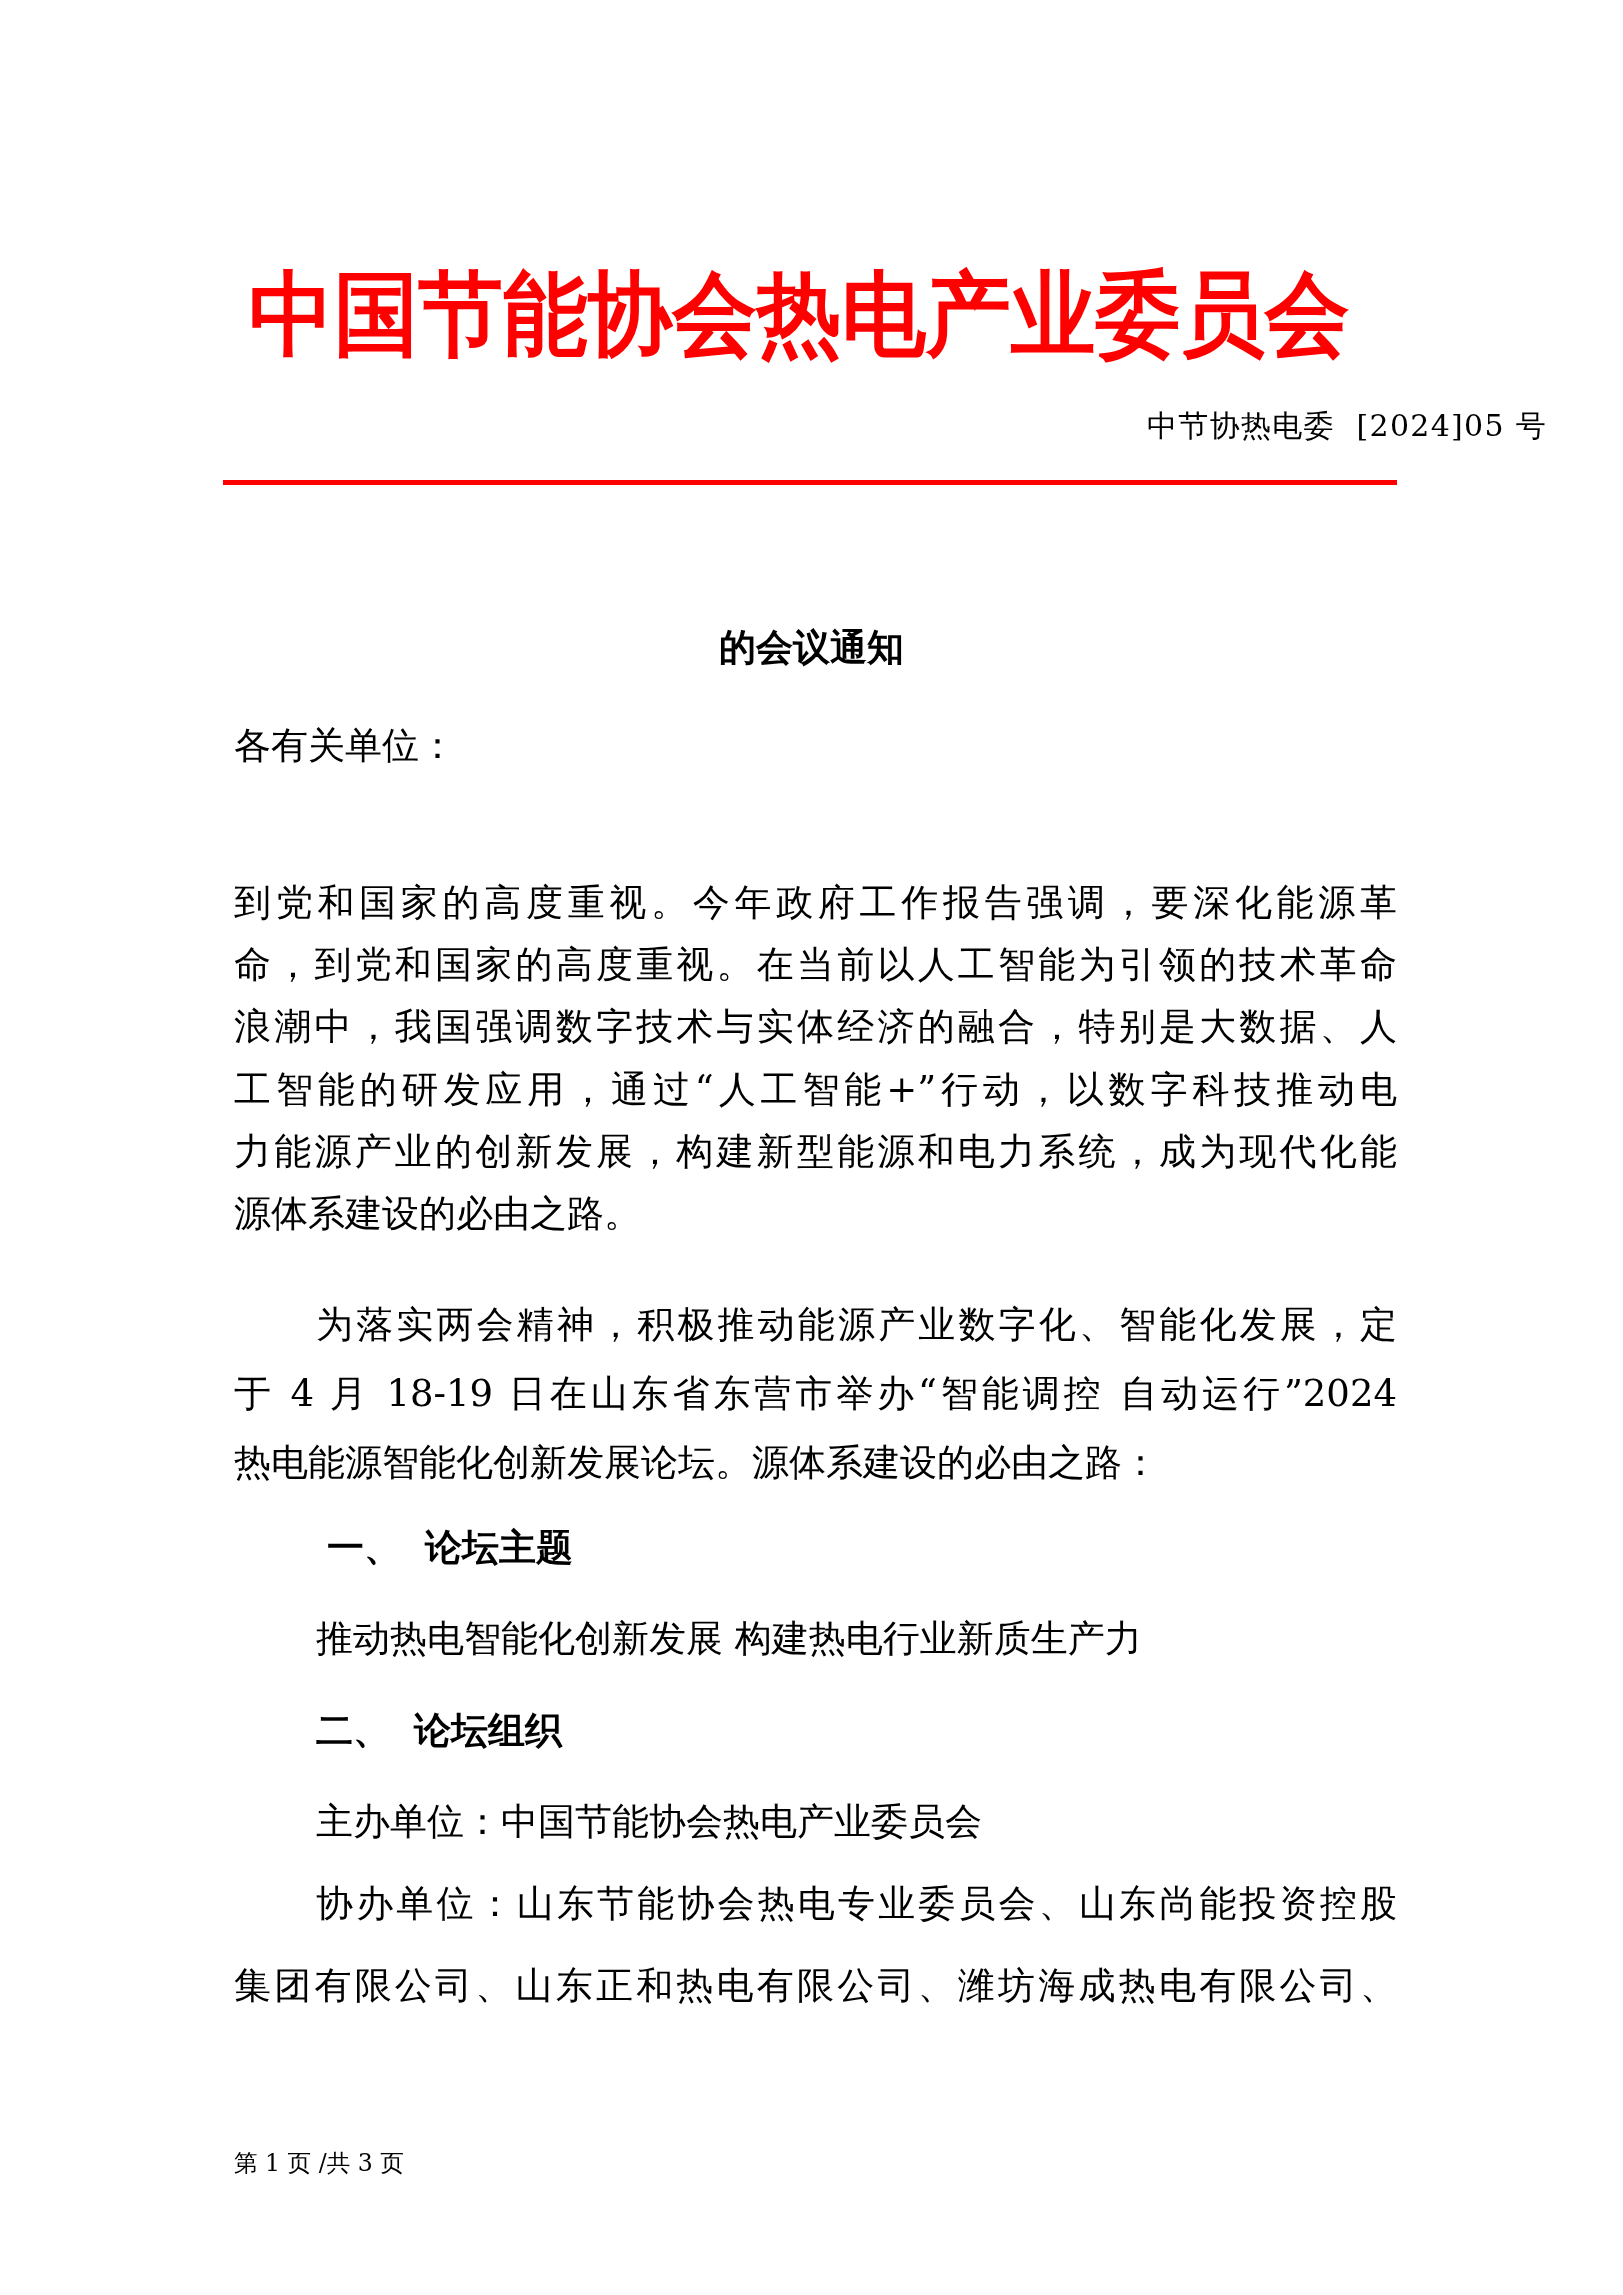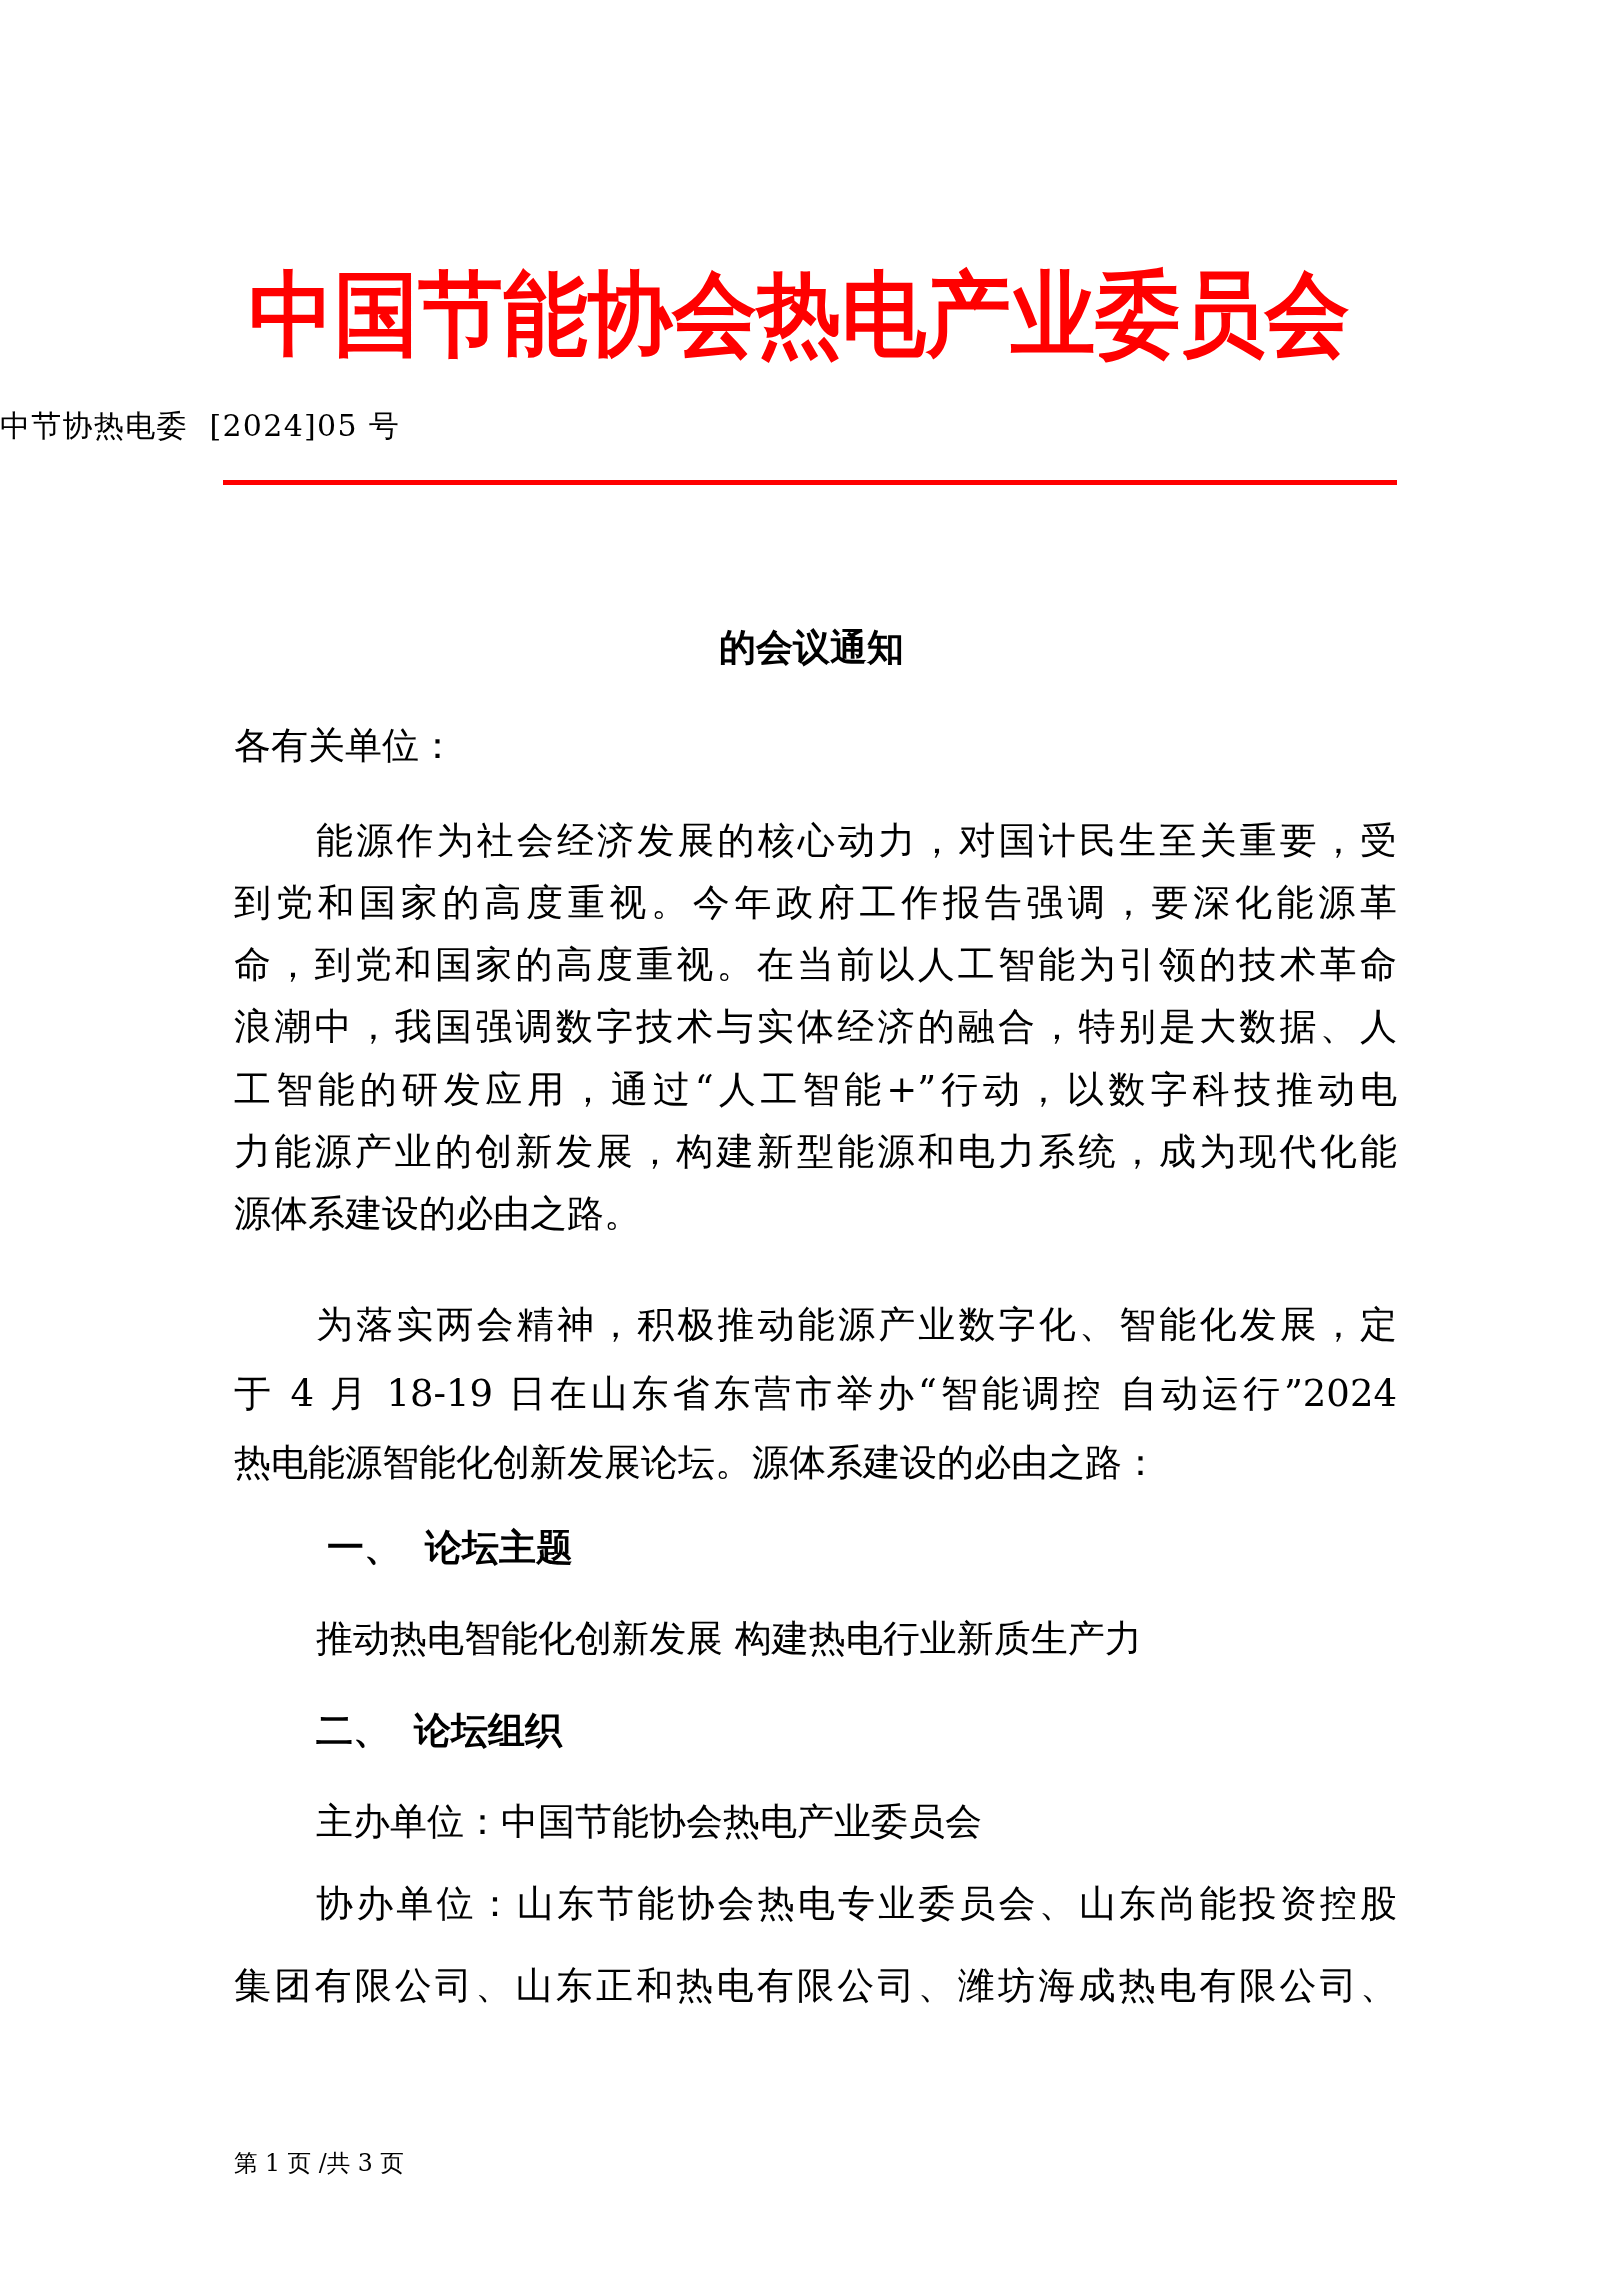--- a/index.html
+++ b/index.html
@@ -5,21 +5,21 @@
   html, body { margin: 0; padding: 0; background: #ffffff; }
   body { width: 1623px; height: 2295px; position: relative; overflow: hidden;
          font-family: "DejaVu Serif", "Liberation Serif", serif; color: #000; }
   .page { position: absolute; left: 0; top: 0; width: 1623px; height: 2295px; }
   .masthead { position: absolute; left: 249px; top: 262px; width: 1145px; height: 105px;
               display: flex; justify-content: space-between; align-items: center;
               color: #ff0000; font-family: "DejaVu Sans", "Liberation Sans", sans-serif;
               font-weight: bold; font-size: 92px; line-height: 105px; transform: scaleX(0.92);
               transform-origin: left center; }
   .masthead span { display: inline-block; }
-  .docnum { position: absolute; left: 0; width: 1547px; top: 406px; text-align: left;
+  .docnum { position: absolute; left: 0; width: 1547px; top: 406px; text-align: right;
             font-size: 30px; line-height: 39px; letter-spacing: 1.3px; }
   .redline { position: absolute; left: 223px; top: 480px; width: 1174px; height: 4.6px; background: #ff0000; }
   .title { position: absolute; left: 226px; width: 1171px; text-align: center;
            font-family: "DejaVu Sans", "Liberation Sans", sans-serif; font-weight: bold;
            font-size: 37px; line-height: 46px; }
   .title.l1 { top: 540px; }
   .title.l2 { top: 625px; }
   .line { position: absolute; left: 234px; width: 1163px; font-size: 37px; line-height: 46px;
           white-space: nowrap; text-align: justify; text-align-last: justify; }
   .line.last { text-align-last: left; }
@@ -51,21 +51,20 @@
   </div>
 
   <div class="docnum" style="white-space:pre;">中节协热电委  [2024]05 号</div>
 
   <div class="redline"></div>
 
   <div class="title l2">的会议通知</div>
 
   <div class="line last" style="top:723px;">各有关单位：</div>
 
-  <div class="line indent" style="top:818px;">能源作为社会经济发展的核心动力，对国计民生至关重要，受</div>
   <div class="line" style="top:880px;">到党和国家的高度重视。今年政府工作报告强调，要深化能源革</div>
   <div class="line" style="top:942px;">命，到党和国家的高度重视。在当前以人工智能为引领的技术革命</div>
   <div class="line" style="top:1004px;">浪潮中，我国强调数字技术与实体经济的融合，特别是大数据、人</div>
   <div class="line" style="top:1067px;">工智能的研发应用，通过“人工智能+”行动，以数字科技推动电</div>
   <div class="line" style="top:1129px;">力能源产业的创新发展，构建新型能源和电力系统，成为现代化能</div>
   <div class="line last" style="top:1191px;">源体系建设的必由之路。</div>
 
   <div class="line indent" style="top:1302px;">为落实两会精神，积极推动能源产业数字化、智能化发展，定</div>
   <div class="line" style="top:1371px;">于 4 月 18-19 日在山东省东营市举办“智能调控 自动运行”2024</div>
   <div class="line last" style="top:1440px;">热电能源智能化创新发展论坛。源体系建设的必由之路：</div>

